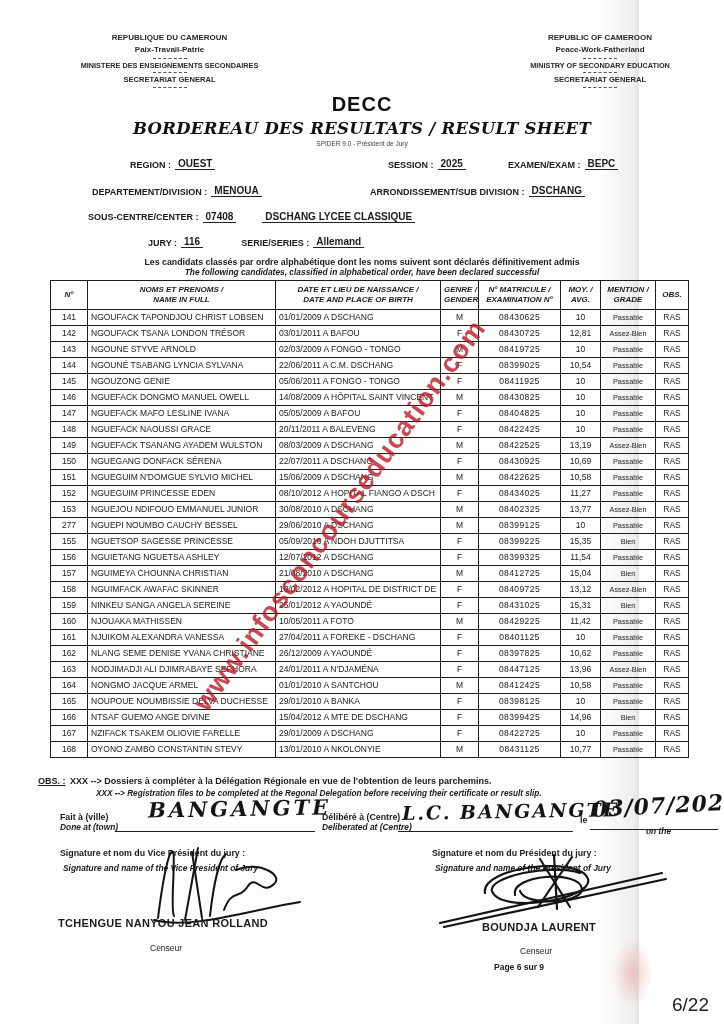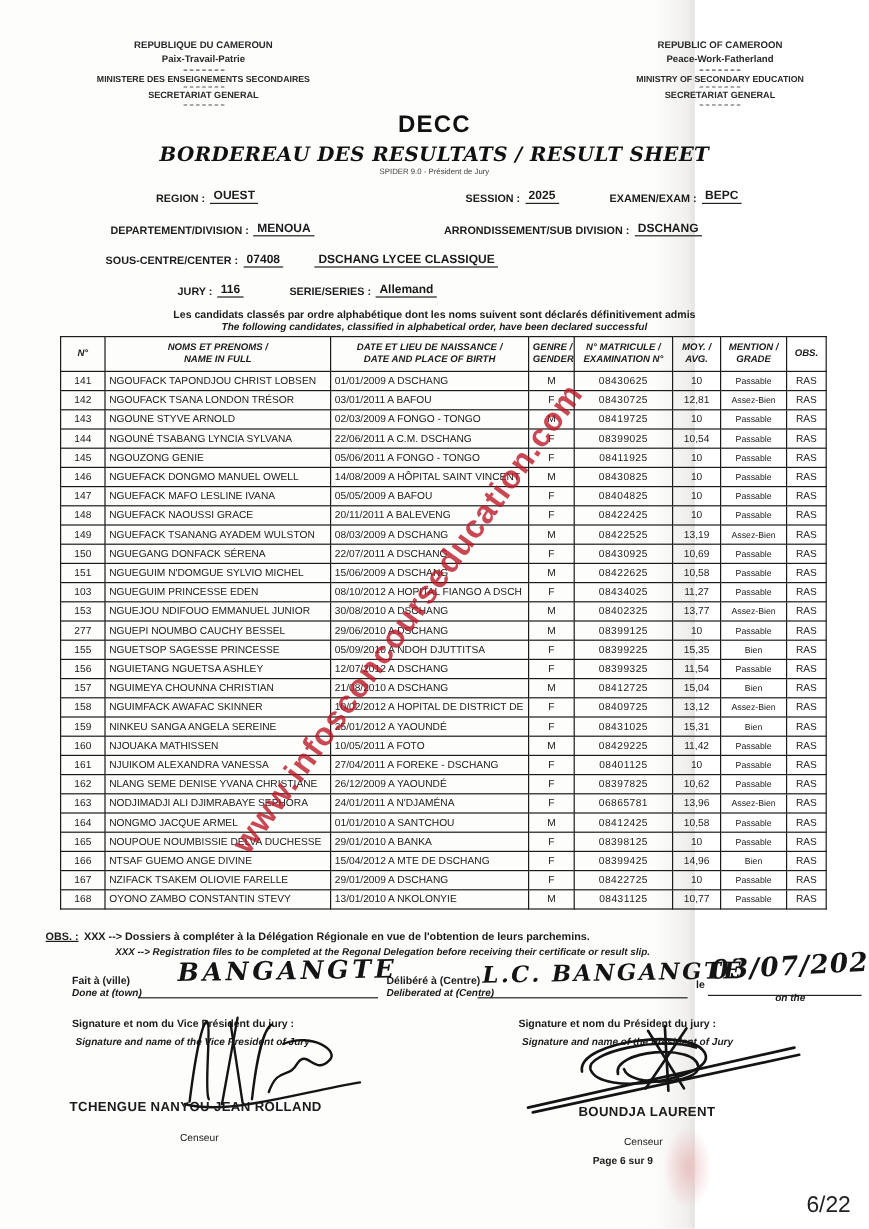--- a/index.html
+++ b/index.html
@@ -2,21 +2,21 @@
 <html><head>
 <meta charset="utf-8">
 <style>
   html,body{margin:0;padding:0;}
   body{
     width:724px;height:1024px;position:relative;
     font-family:"Liberation Sans",sans-serif;
     background:#ffffff;color:#1b1b1b;overflow:hidden;
   }
   .page{
-    position:absolute;inset:0;width:579px;height:1024px;
+    position:absolute;inset:0;width:639px;height:1024px;
     background:linear-gradient(90deg,#fdfdfc 0%,#fdfdfc 94%,#f0efed 99%,#e4e3e0 100%);
   }
   .abs{position:absolute;}
   .center{text-align:center;}
 
   
   .letterhead{font-size:8px;font-weight:bold;line-height:1.55;text-align:center;color:#2a2a2a;}
   .letterhead .sep{width:34px;margin:1px auto;border-top:1px dashed #555;height:0;}
   .org-name{font-size:20px;font-weight:bold;letter-spacing:1px;color:#111;}
   .doc-title{font-family:"DejaVu Serif",serif;font-size:16.5px;font-weight:bold;font-style:italic;letter-spacing:.3px;color:#111;}
@@ -278,21 +278,21 @@
       <td class="c-num">151</td>
       <td class="c-name">NGUEGUIM N'DOMGUE SYLVIO MICHEL</td>
       <td class="c-birth">15/06/2009 A DSCHANG</td>
       <td class="c-gender">M</td>
       <td class="c-matr">08422625</td>
       <td class="c-avg">10,58</td>
       <td class="c-mention">Passable</td>
       <td class="c-obs">RAS</td>
     </tr>
           <tr>
-      <td class="c-num">103</td>
+      <td class="c-num">152</td>
       <td class="c-name">NGUEGUIM PRINCESSE EDEN</td>
       <td class="c-birth">08/10/2012 A HOPITAL FIANGO A DSCH</td>
       <td class="c-gender">F</td>
       <td class="c-matr">08434025</td>
       <td class="c-avg">11,27</td>
       <td class="c-mention">Passable</td>
       <td class="c-obs">RAS</td>
     </tr>
           <tr>
       <td class="c-num">153</td>
@@ -392,21 +392,21 @@
       <td class="c-matr">08397825</td>
       <td class="c-avg">10,62</td>
       <td class="c-mention">Passable</td>
       <td class="c-obs">RAS</td>
     </tr>
           <tr>
       <td class="c-num">163</td>
       <td class="c-name">NODJIMADJI ALI DJIMRABAYE SEPHORA</td>
       <td class="c-birth">24/01/2011 A N'DJAMÉNA</td>
       <td class="c-gender">F</td>
-      <td class="c-matr">06865781</td>
+      <td class="c-matr">08447125</td>
       <td class="c-avg">13,96</td>
       <td class="c-mention">Assez-Bien</td>
       <td class="c-obs">RAS</td>
     </tr>
           <tr>
       <td class="c-num">164</td>
       <td class="c-name">NONGMO JACQUE ARMEL</td>
       <td class="c-birth">01/01/2010 A SANTCHOU</td>
       <td class="c-gender">M</td>
       <td class="c-matr">08412425</td>

